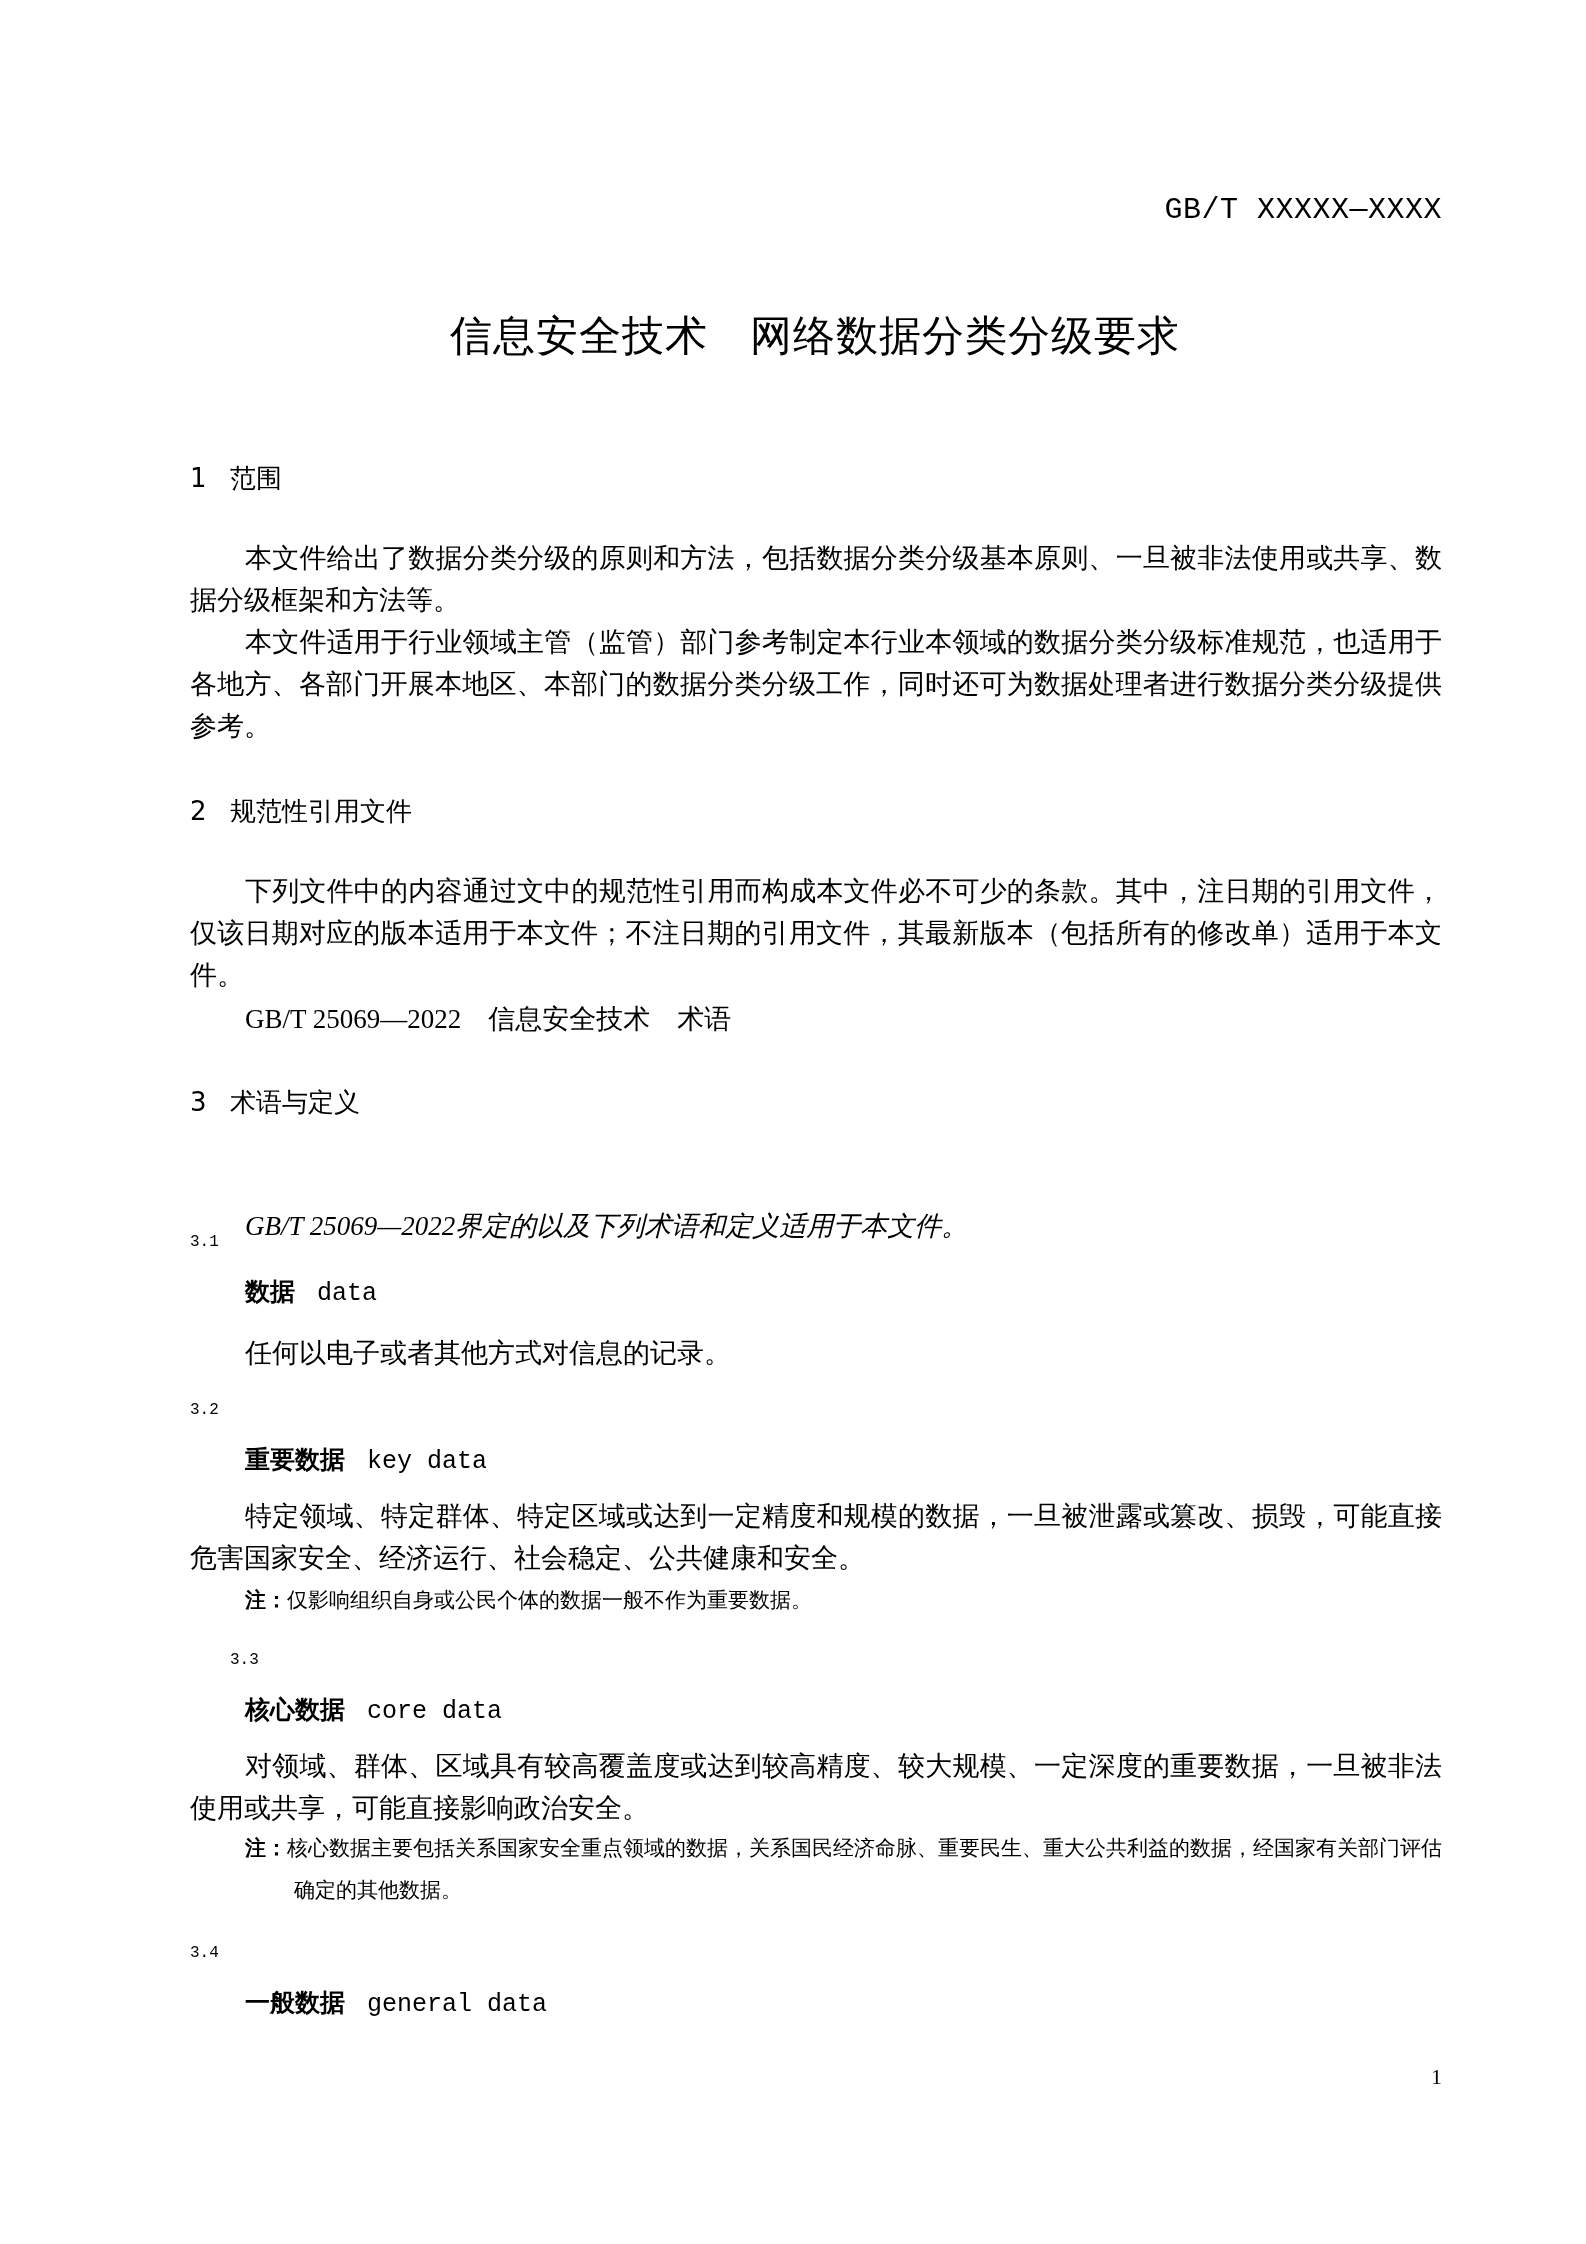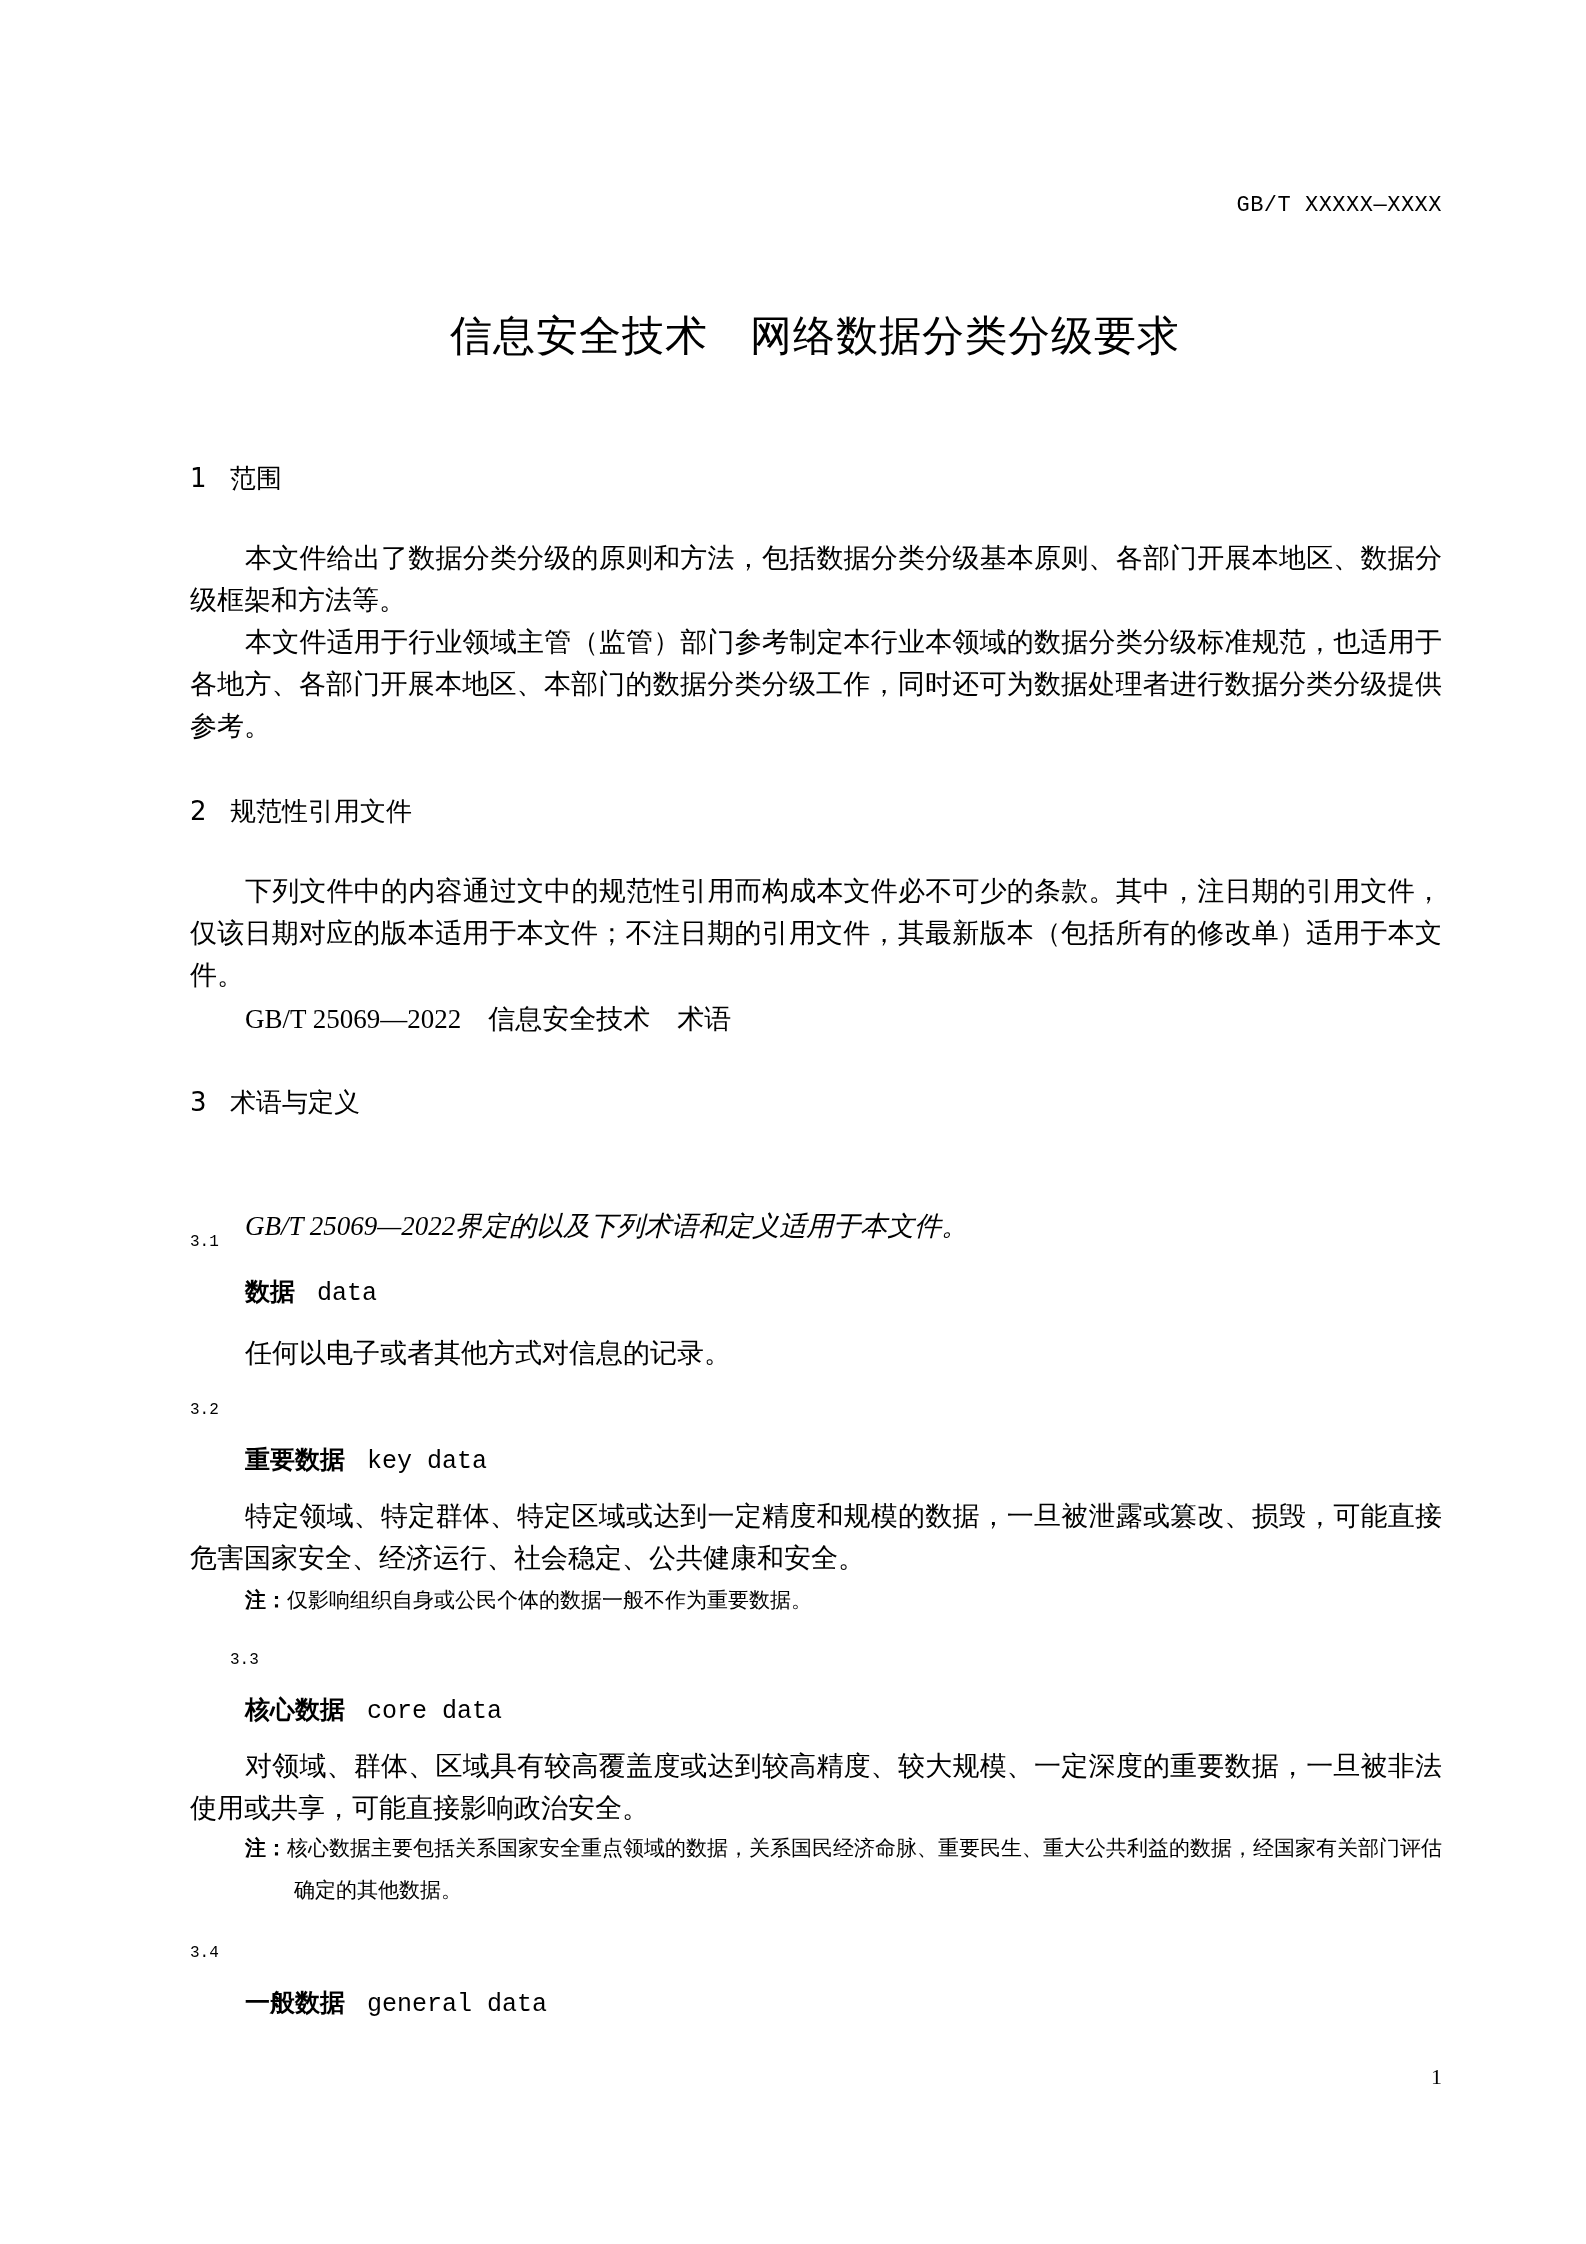--- a/index.html
+++ b/index.html
@@ -2,21 +2,21 @@
 <html><head>
 <meta charset="utf-8">
 <style>
   html, body { margin: 0; padding: 0; background: #ffffff; }
   body { width: 1586px; height: 2244px; position: relative; overflow: hidden; color: #000; }
   .page { position: absolute; left: 0; top: 0; width: 1586px; height: 2244px; }
   .serif { font-family: "Liberation Serif", "DejaVu Serif", serif; }
   .mono { font-family: "Liberation Mono", "DejaVu Sans Mono", monospace; }
   .sans { font-family: "DejaVu Sans", "Liberation Sans", sans-serif; }
 
-  .doc-code { position: absolute; right: 144px; top: 193px; font-size: 22px; letter-spacing: 0.5px; }
+  .doc-code { position: absolute; right: 144px; top: 193px; font-size: 30px; letter-spacing: 0.5px; }
   .title { position: absolute; left: 0; width: 1630px; text-align: center; top: 308px; font-size: 42px; letter-spacing: 1px; }
   .title .gap { display: inline-block; width: 42px; }
 
   .h1 { position: absolute; left: 190px; font-size: 26px; }
   .h1 .num { display: inline-block; width: 40px; }
 
   .para { position: absolute; left: 190px; width: 1252px; font-size: 27px; line-height: 42px; text-align: justify; text-indent: 55px; }
   .line { position: absolute; left: 245px; font-size: 27px; white-space: nowrap; }
   .clause-num { position: absolute; left: 190px; font-size: 16px; }
   .term { position: absolute; left: 245px; font-size: 25px; white-space: nowrap; }
@@ -33,21 +33,21 @@
 
   <div class="doc-code mono">GB/T XXXXX—XXXX</div>
 
   <div class="title sans">
     <span>信息安全技术</span><span class="gap"></span><span>网络数据分类分级要求</span>
   </div>
 
   <div class="h1 sans" style="top:461px;">
     <span class="num">1</span><span>范围</span>
   </div>
-  <div class="para serif" style="top:537px;">本文件给出了数据分类分级的原则和方法，包括数据分类分级基本原则、各部门开展本地区、数据分级框架和方法等。</div>
+  <div class="para serif" style="top:537px;">本文件给出了数据分类分级的原则和方法，包括数据分类分级基本原则、一旦被非法使用或共享、数据分级框架和方法等。</div>
   <div class="para serif" style="top:621px;">本文件适用于行业领域主管（监管）部门参考制定本行业本领域的数据分类分级标准规范，也适用于各地方、各部门开展本地区、本部门的数据分类分级工作，同时还可为数据处理者进行数据分类分级提供参考。</div>
 
   <div class="h1 sans" style="top:794px;">
     <span class="num">2</span><span>规范性引用文件</span>
   </div>
   <div class="para serif" style="top:870px;">下列文件中的内容通过文中的规范性引用而构成本文件必不可少的条款。其中，注日期的引用文件，仅该日期对应的版本适用于本文件；不注日期的引用文件，其最新版本（包括所有的修改单）适用于本文件。</div>
   <div class="line serif" style="top:1001px;">GB/T 25069—2022　信息安全技术　术语</div>
 
   <div class="h1 sans" style="top:1085px;">
     <span class="num">3</span><span>术语与定义</span>

